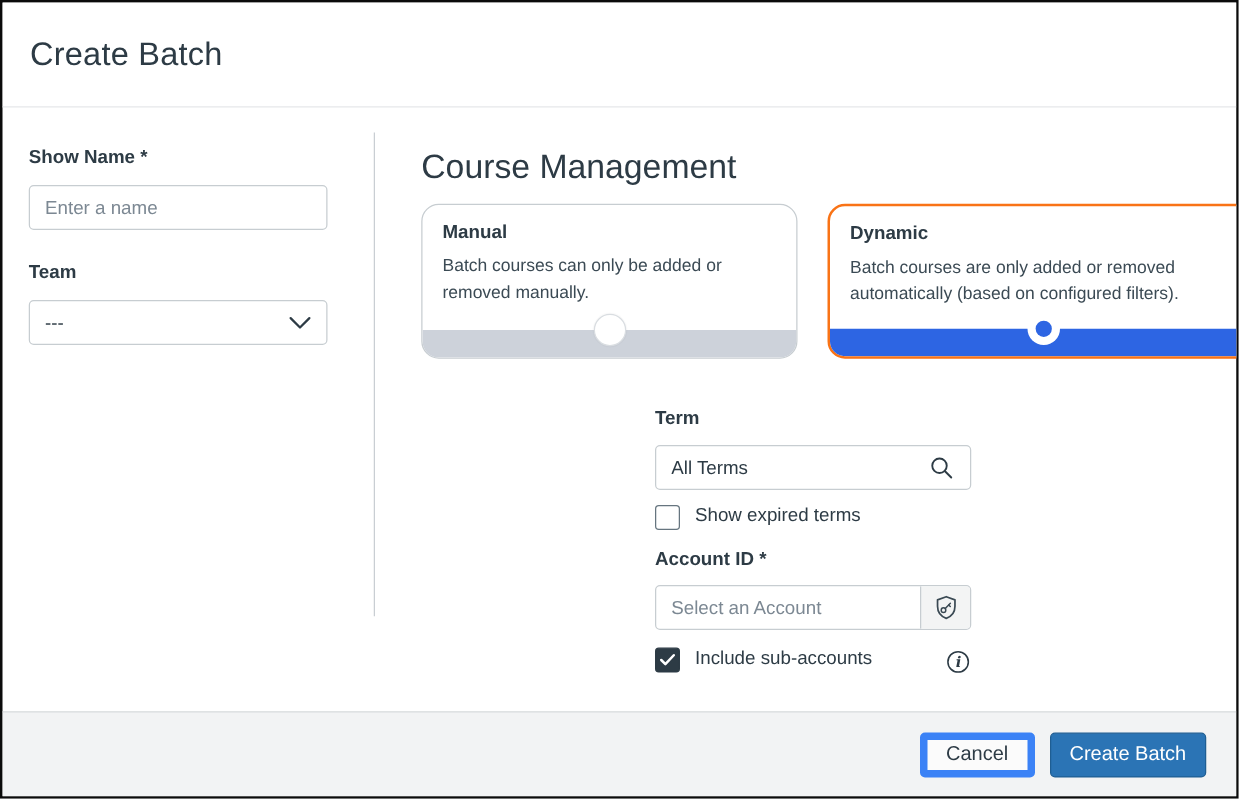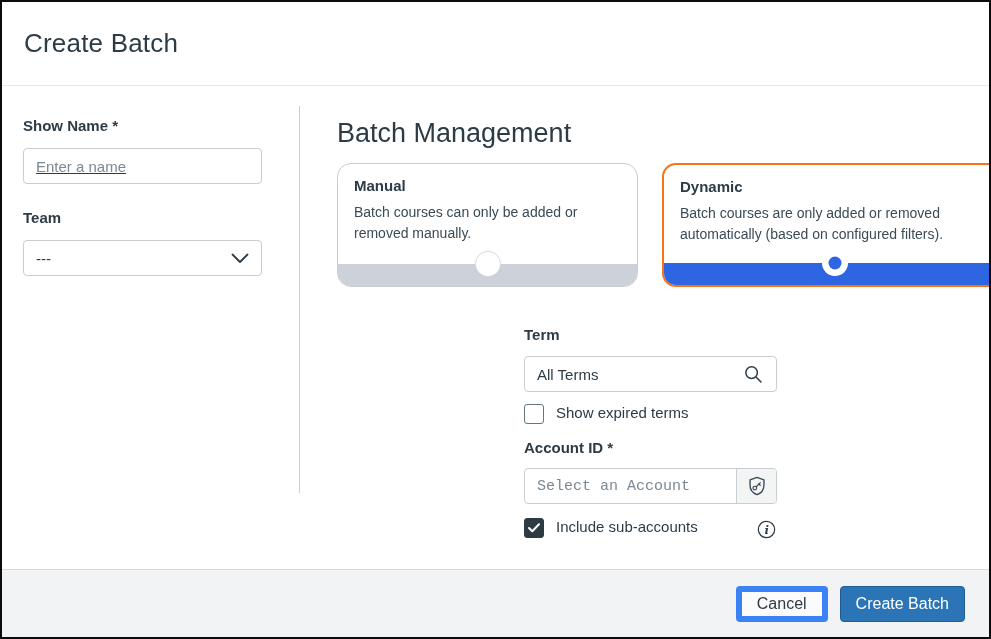--- a/index.html
+++ b/index.html
@@ -25,21 +25,21 @@
   .field-label { position:absolute; font-size:15px; font-weight:700; color:#2D3B45; }
   .lbl-batch-name { left:21px; top:115px; }
   .lbl-team       { left:21px; top:207px; }
 
   .text-input {
     position:absolute; height:36px; border:1px solid #C7CDD1; border-radius:4px;
     background:#fff; font-family:inherit; font-size:15px; color:#2D3B45;
     padding:0 12px; outline:none;
   }
   .text-input::placeholder { color:#7C8893; opacity:1; }
-  .inp-batch-name { left:21px; top:146px; width:239px;text-decoration:underline; }
+  .inp-batch-name { left:21px; top:146px; width:239px; }
 
   .select-box {
     position:absolute; left:21px; top:238px; width:239px; height:36px;
     border:1px solid #C7CDD1; border-radius:4px; background:#fff;
     display:flex; align-items:center; padding:0 12px; cursor:pointer;
   }
   .select-box .sel-value { flex:1; font-size:15px; color:#2D3B45; }
 
   .v-divider {
     position:absolute; left:297px; top:104px; width:1px; height:387px;
@@ -80,21 +80,21 @@
 
   .inp-term { left:522px; top:354px; width:253px; padding-right:40px; }
   .search-icon { position:absolute; left:741px; top:362px; width:20px; height:20px; pointer-events:none; }
 
   .account-wrap {
     position:absolute; left:522px; top:466px; width:253px; height:36px;
     border:1px solid #C7CDD1; border-radius:4px; background:#fff;
     display:flex; overflow:hidden;
   }
   .account-wrap input {
-    flex:1; border:none; outline:none; font-family:Liberation Mono, monospace; font-size:15px;
+    flex:1; border:none; outline:none; font-family:Liberation Sans, sans-serif; font-size:15px;
     color:#0f172a; padding:0 12px; min-width:0; background:transparent;
   }
   .account-wrap input::placeholder { color:#7C8893; opacity:1; }
   .account-btn {
     width:40px; background:#F3F4F4; border:none; border-left:1px solid #C7CDD1;
     display:flex; align-items:center; justify-content:center; cursor:pointer;
   }
 
   .check-row { position:absolute; display:flex; align-items:flex-start; gap:12px; cursor:pointer; }
   .row-expired { left:522px; top:402px; }
@@ -140,21 +140,21 @@
     <span class="sel-value">---</span>
     <span style="display:flex;">
       <svg width="18" height="11" viewBox="0 0 18 11" fill="none">
         <polyline points="1.5,1.5 9,9 16.5,1.5" stroke="#2D3B45" stroke-width="1.8" fill="none" stroke-linecap="round" stroke-linejoin="round"></polyline>
       </svg>
     </span>
   </div>
 
   <div class="v-divider"></div>
 
-  <div class="cm-heading">Batch Management</div>
+  <div class="cm-heading">Course Management</div>
 
   <div class="card card-manual">
     <div class="card-title">Manual</div>
     <div class="card-desc">Batch courses can only be added or removed manually.</div>
     <div class="card-bar"></div>
     <span class="radio radio-off"></span>
   </div>
 
   <div class="card card-dynamic">
     <div class="card-title">Dynamic</div>

